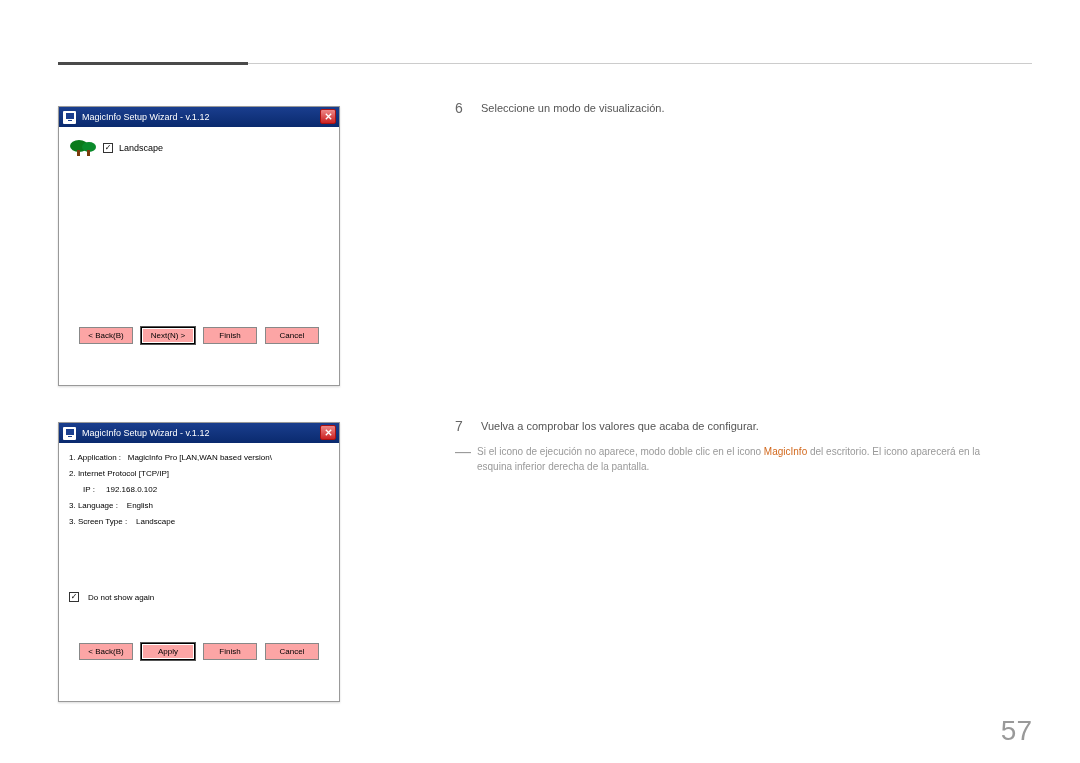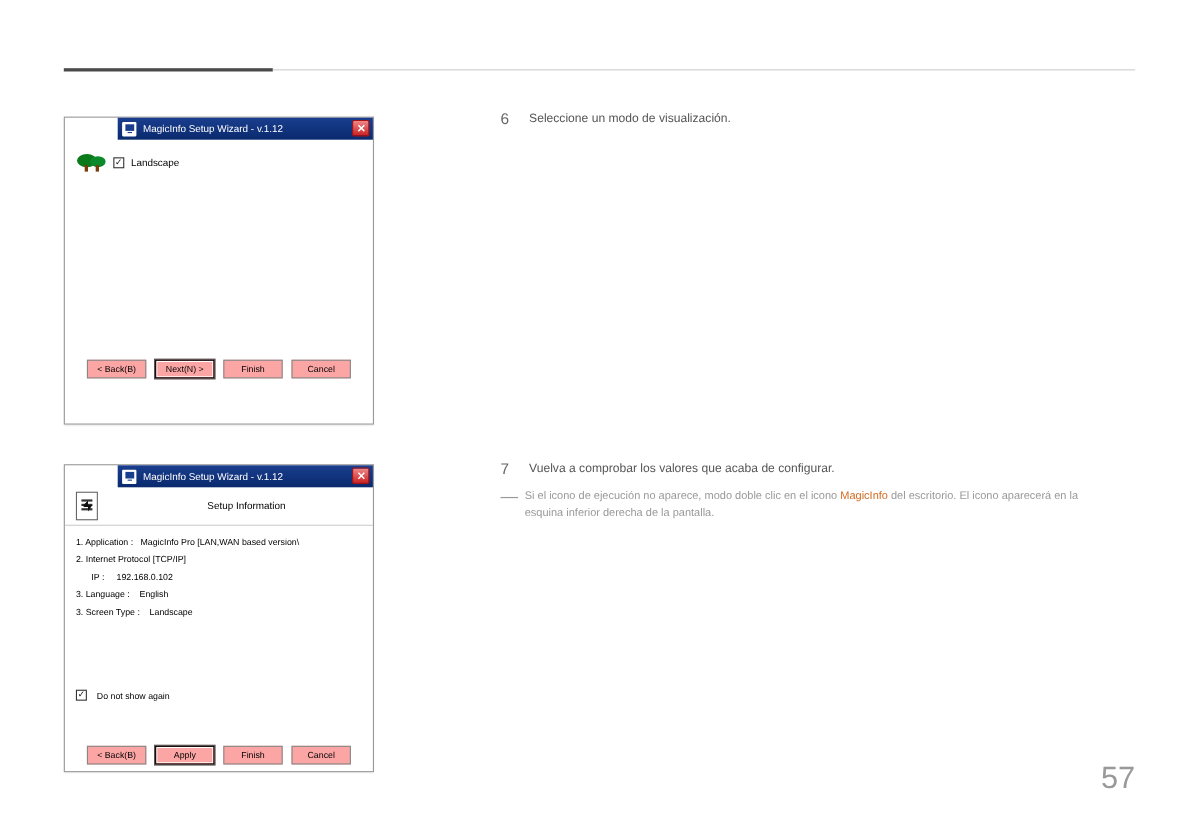--- a/index.html
+++ b/index.html
@@ -1,38 +1,37 @@
 <!DOCTYPE html>
 <html><head>
 <meta charset="utf-8">
 <style>
   * { box-sizing: border-box; margin: 0; padding: 0; }
   body { width: 1080px; height: 763px; background: #fff; font-family: Arial, sans-serif; position: relative; }
   .hr-top { position: absolute; left: 58px; top: 62px; width: 190px; height: 3px; background: #4a4a4a; }
   .hr-top2 { position: absolute; left: 248px; top: 63px; width: 784px; height: 1px; background: #ccc; }
-  .page-number { position: absolute; right: 48px; bottom: 40px; font-size: 28px; color: #999; font-weight: 300; }
+  .page-number { position: absolute; right: 48px; bottom: 16px; font-size: 28px; color: #999; font-weight: 300; }
 
   .wizard {
     position: absolute;
     width: 282px;
     border: 1px solid #999;
     background: #fff;
     box-shadow: 0 1px 2px rgba(0,0,0,0.15);
   }
   .wizard.first { left: 58px; top: 106px; height: 280px; }
   .wizard.second { left: 58px; top: 422px; height: 280px; }
 
   .titlebar {
     height: 20px;
     background: linear-gradient(to bottom, #1a3e8e, #0a2a6e);
     display: flex;
     align-items: center;
     padding: 0 4px;
     position: relative;
-    margin-left: 48px;
   }
   .titlebar-icon {
     width: 13px; height: 13px;
     background: #fff;
     border-radius: 1px;
     display: inline-flex;
     align-items: center;
     justify-content: center;
     margin-right: 6px;
   }
@@ -227,28 +226,20 @@
           <rect x="3" y="8" width="4" height="1" fill="#1a3e8e"></rect>
         </svg>
     </span>
     <span class="titlebar-text">MagicInfo Setup Wizard - v.1.12</span>
     <span class="titlebar-close">
       <svg viewBox="0 0 10 10">
           <path d="M2 2 L8 8 M8 2 L2 8" stroke="#fff" stroke-width="1.5"></path>
         </svg>
     </span>
   </div>
-  <div class="wizard-header">
-    <div class="doc-icon">
-      <svg viewBox="0 0 14 18">
-          <path d="M3 8 L7 4 L7 8 L11 8 L7 14 L7 10 L3 10 Z" fill="#111"></path>
-        </svg>
-    </div>
-    <span class="wizard-header-text">Setup Information</span>
-  </div>
   <div class="wizard-body">
     <div class="info-line">
       <span>1. Application :</span>&nbsp;&nbsp;&nbsp;<span>MagicInfo Pro [LAN,WAN based version\</span>
     </div>
     <div class="info-line">
       <span>2. Internet Protocol [TCP/IP]</span>
     </div>
     <div class="info-line info-indent">
       <span>IP :</span>&nbsp;&nbsp;&nbsp;&nbsp;&nbsp;<span>192.168.0.102</span>
     </div>

